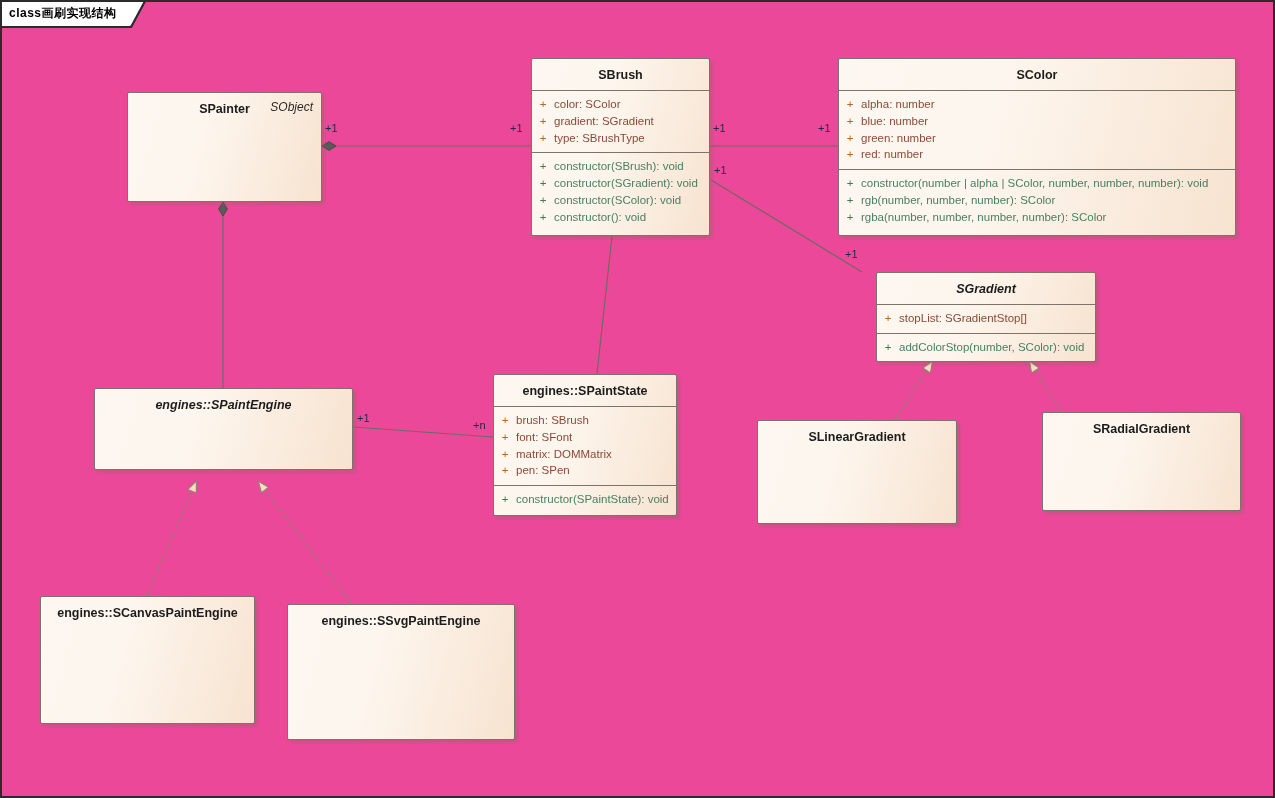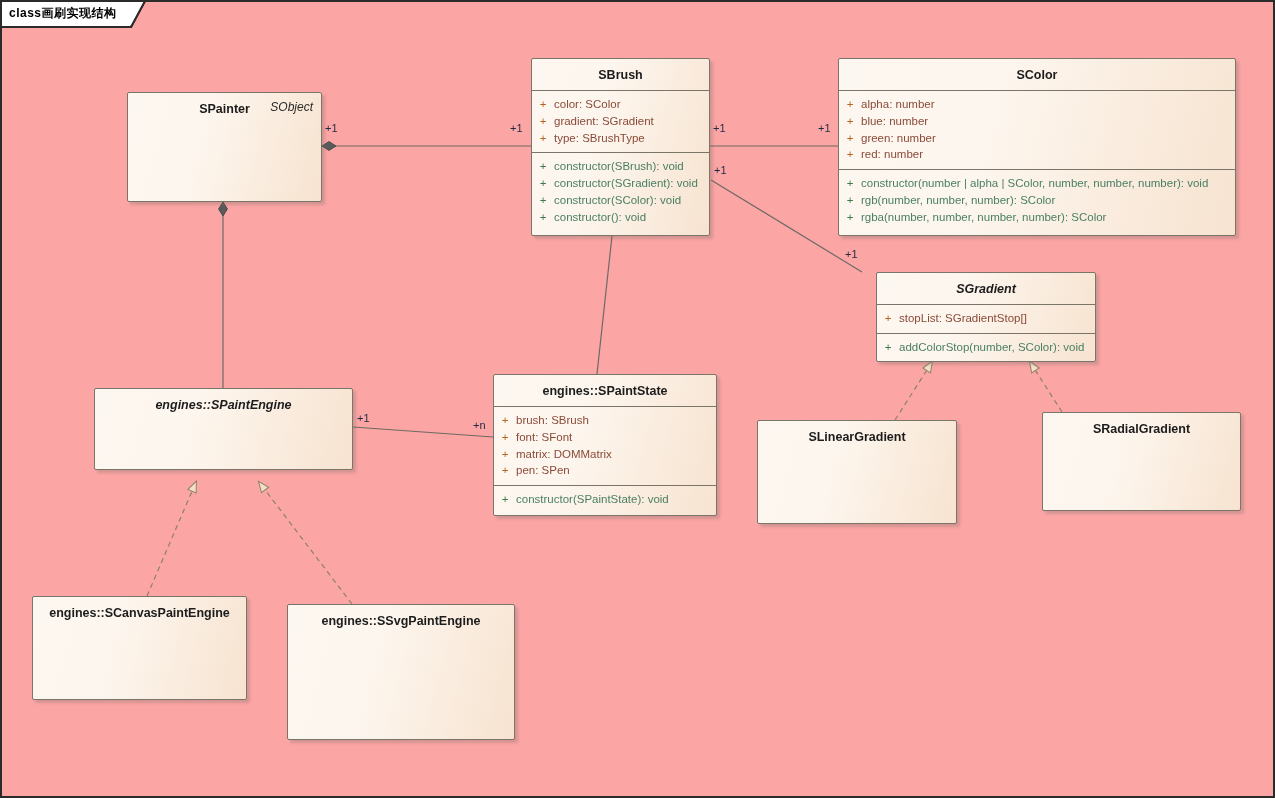--- a/index.html
+++ b/index.html
@@ -4,21 +4,21 @@
 <style>
   html, body {
     margin: 0;
     padding: 0;
     background: #ffffff;
   }
   #canvas {
     position: relative;
     width: 1275px;
     height: 798px;
-    background: #fca5a5;
+    background: #ec4899;
     font-family: "Liberation Sans", sans-serif;
     overflow: hidden;
     box-sizing: border-box;
   }
   
   #frame-right {
     position: absolute;
     top: 0; right: 0;
     width: 2px; height: 798px;
     background: #2b2b2b;
@@ -312,21 +312,21 @@
     </div>
     <div class="sep"></div>
     <div class="compartment ops">
       <div class="row">
         <span class="vis">+</span>
         <span class="txt">addColorStop(number, SColor): void</span>
       </div>
     </div>
   </div>
 
-  <div class="cls" style="left:493px; top:374px; width:224px; height:142px;">
+  <div class="cls" style="left:493px; top:374px; width:184px; height:142px;">
     <div class="hdr">
       <span>engines::SPaintState</span>
     </div>
     <div class="sep"></div>
     <div class="compartment attrs">
       <div class="row">
         <span class="vis">+</span>
         <span class="txt">brush: SBrush</span>
       </div>
       <div class="row">
@@ -350,21 +350,21 @@
       </div>
     </div>
   </div>
 
   <div class="cls" style="left:94px; top:388px; width:259px; height:82px;">
     <div class="hdr italic">
       <span>engines::SPaintEngine</span>
     </div>
   </div>
 
-  <div class="cls" style="left:32px; top:596px; width:215px; height:104px;">
+  <div class="cls" style="left:40px; top:596px; width:215px; height:128px;">
     <div class="hdr">
       <span>engines::SCanvasPaintEngine</span>
     </div>
   </div>
 
   <div class="cls" style="left:287px; top:604px; width:228px; height:136px;">
     <div class="hdr">
       <span>engines::SSvgPaintEngine</span>
     </div>
   </div>

